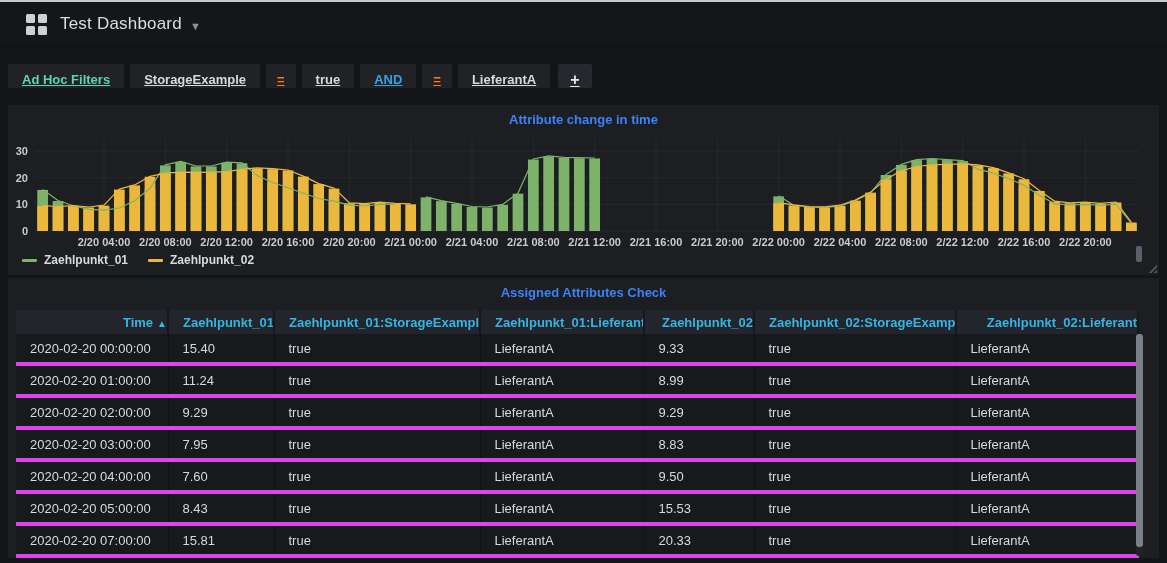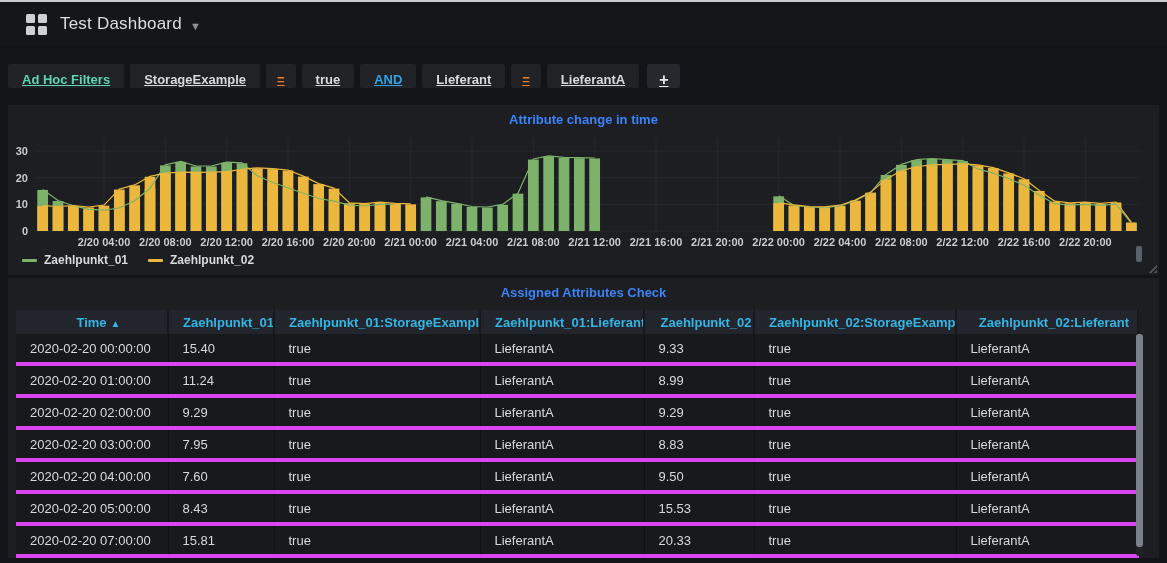--- a/index.html
+++ b/index.html
@@ -34,21 +34,21 @@
   .legend{position:absolute;left:14px;top:148px;display:flex;gap:20px;align-items:center;}
   .legend-item{display:flex;align-items:center;gap:7px;font-size:12px;font-weight:700;color:#d8d9da;}
   .legend-swatch{width:15px;height:3px;border-radius:1px;display:inline-block;}
   .chart-scroll-thumb{position:absolute;right:17px;top:141px;width:6px;height:16px;
     background:#5b5f6a;border-radius:2px;}
   .resize-corner{position:absolute;right:2px;bottom:2px;width:9px;height:9px;
     background:linear-gradient(135deg,transparent 55%,#4a4e55 55%,#4a4e55 70%,transparent 70%,transparent 80%,#4a4e55 80%);}
   
   table.tbl{position:absolute;left:8px;top:32px;border-collapse:collapse;table-layout:fixed;
     width:1122px;font-size:13px;}
-  table.tbl th{color:#33b5e5;font-weight:700;text-align:center;background:#22252b;height:24px;
+  table.tbl th{color:#33b5e5;font-weight:700;text-align:right;background:#22252b;height:24px;
     padding:0 0 0 14px;border-right:2px solid #16181c;white-space:nowrap;overflow:hidden;margin-top:28px;}
   table.tbl td{height:28px;padding:0 0 0 14px;background:#17191d;color:#d8d9da;
     border-bottom:4px solid #d946ef;border-right:1px solid #101114;white-space:nowrap;overflow:hidden;}
   .sort-arrow{font-size:10px;margin-left:4px;}
   .tbl-scrollbar{position:absolute;right:16px;top:56px;width:7px;height:222px;background:#202226;border-radius:3px;}
   .tbl-scrollbar .thumb{position:absolute;top:0;left:0;width:7px;height:96%;background:#7b808a;border-radius:3px;}
 </style>
 </head>
 <body>
 
@@ -64,21 +64,20 @@
   <div class="dash-title">Test Dashboard</div>
   <div class="caret">▼</div>
 </header>
 
 <nav class="submenu" id="submenu">
   <div class="chip label">Ad Hoc Filters</div>
 <div class="chip ">StorageExample</div>
     <div class="chip op">=</div>
     <div class="chip ">true</div>
     <div class="chip cond">AND</div>
-    <div class="chip ">Lieferant</div>
     <div class="chip op">=</div>
     <div class="chip ">LieferantA</div>
     <div class="chip add">+</div>
   </nav>
 
 <section class="panel" id="chart-panel">
   <div class="panel-title">Attribute change in time</div>
   <svg id="chart-svg" width="1145" height="122">
       <line x1="96" x2="96" y1="8" y2="100" stroke="#26282d" stroke-width="1"></line>
       <line x1="157.33333333333334" x2="157.33333333333334" y1="8" y2="100" stroke="#26282d" stroke-width="1"></line>

